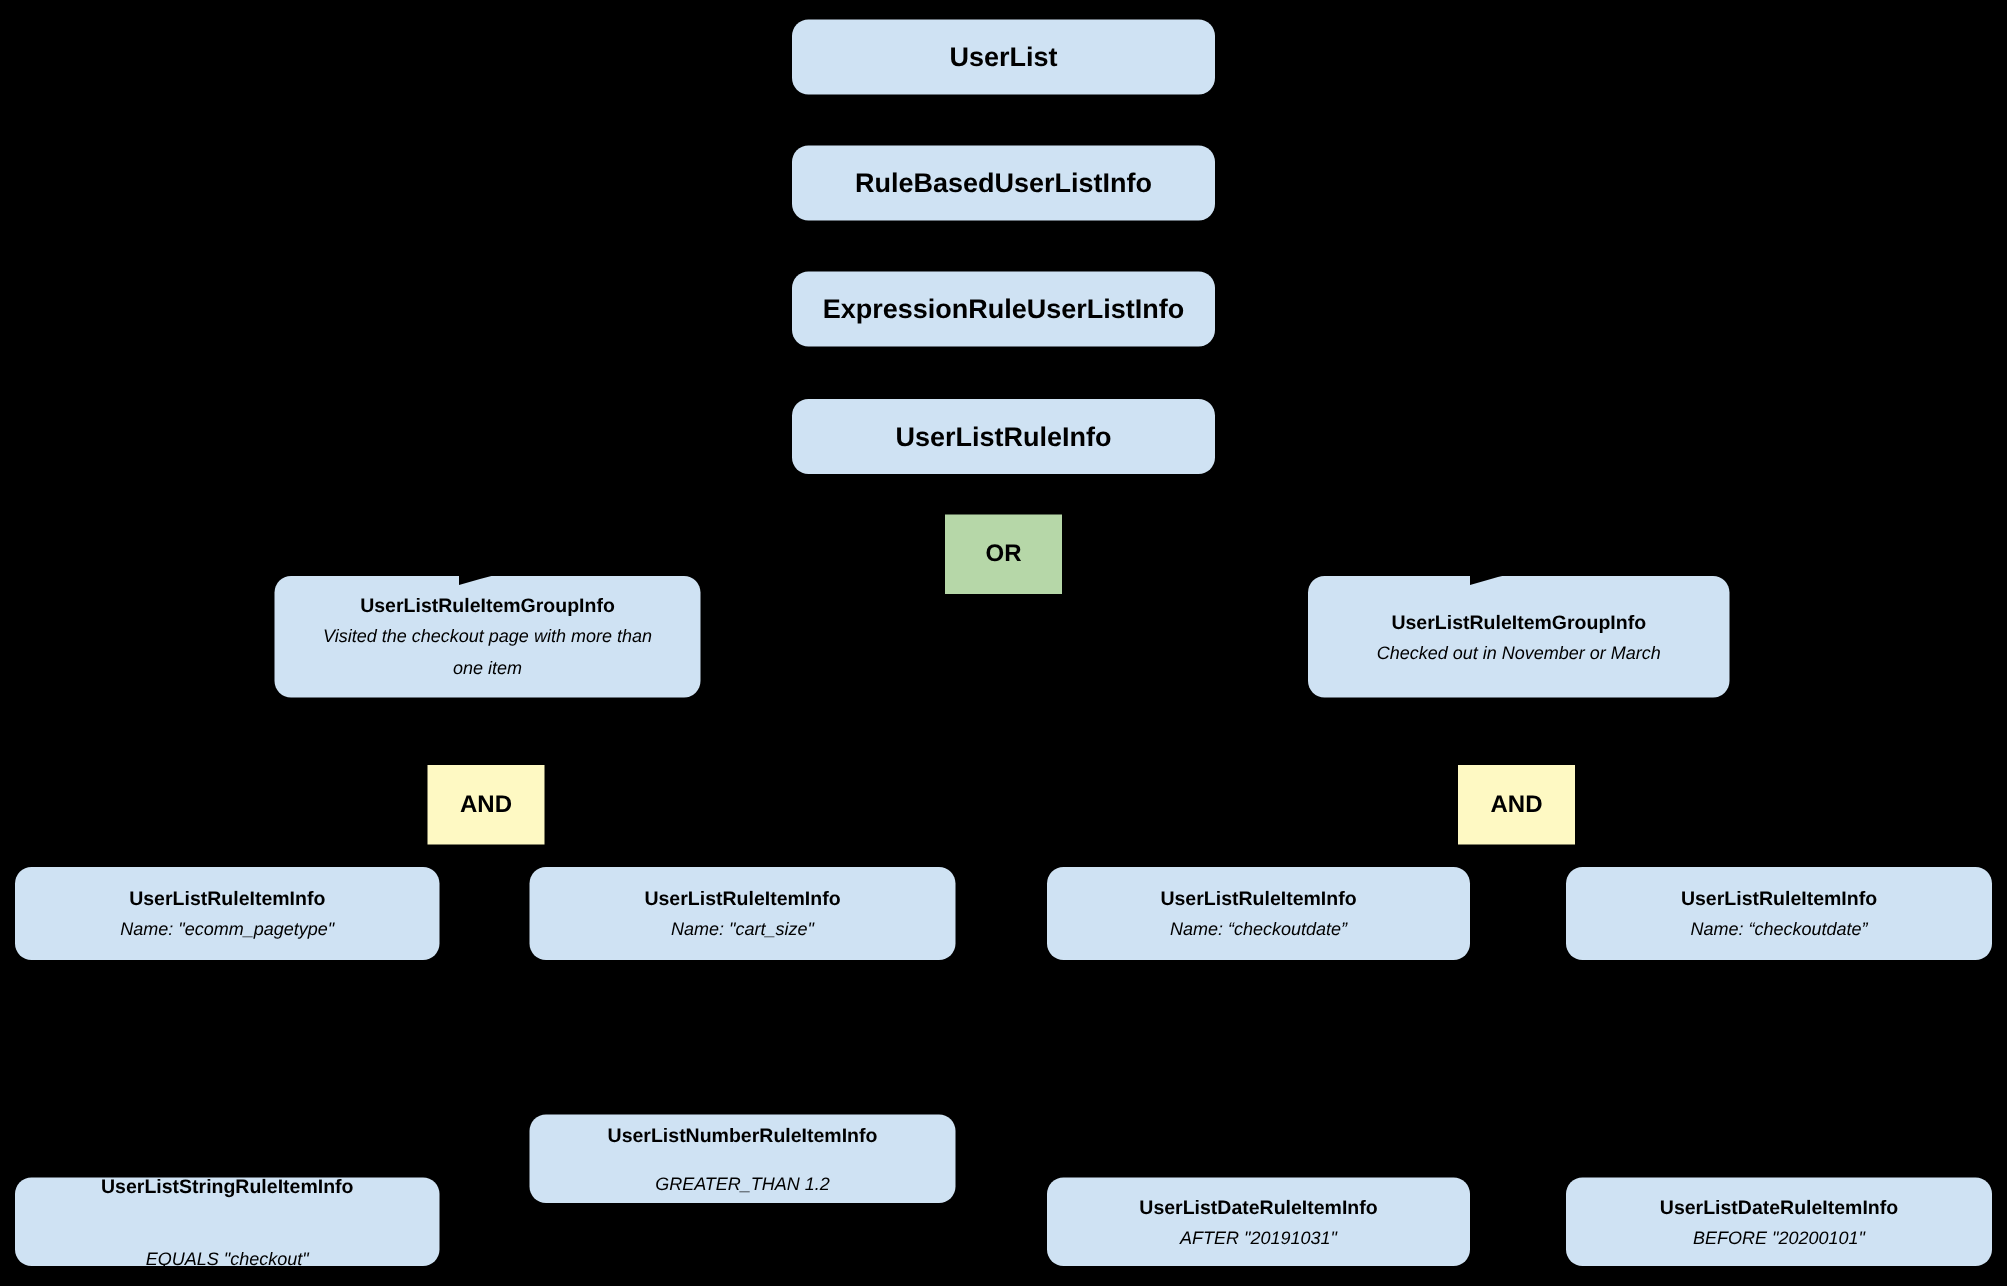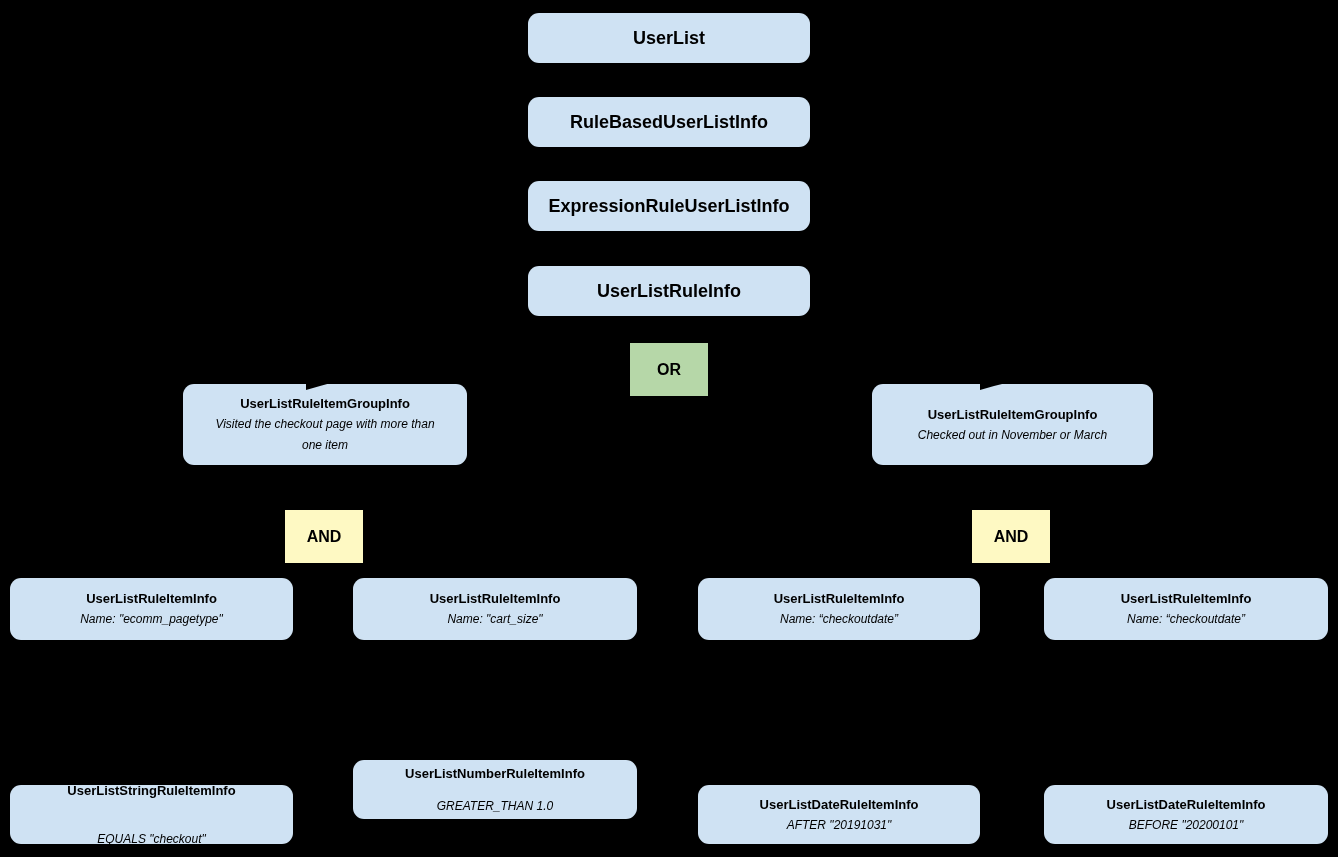--- a/index.html
+++ b/index.html
@@ -65,21 +65,21 @@
   #n-or             { left: 630px; top: 343px; width: 78px;  height: 53px; }
   #n-group-left     { left: 183px; top: 384px; width: 284px; height: 81px; }
   #n-group-right    { left: 872px; top: 384px; width: 281px; height: 81px; }
   #n-and-left       { left: 285px; top: 510px; width: 78px;  height: 53px; }
   #n-and-right      { left: 972px; top: 510px; width: 78px;  height: 53px; }
   #n-item1          { left: 10px;   top: 578px; width: 283px; height: 62px; }
   #n-item2          { left: 353px;  top: 578px; width: 284px; height: 62px; }
   #n-item3          { left: 698px;  top: 578px; width: 282px; height: 62px; }
   #n-item4          { left: 1044px; top: 578px; width: 284px; height: 62px; }
   #n-leaf1          { left: 10px;   top: 785px; width: 283px; height: 59px; gap: 28px; }
-  #n-leaf2          { left: 353px;  top: 760px; width: 284px; height: 59px; gap: 12px; }
+  #n-leaf2          { left: 353px;  top: 743px; width: 284px; height: 59px; gap: 12px; }
   #n-leaf3          { left: 698px;  top: 785px; width: 282px; height: 59px; }
   #n-leaf4          { left: 1044px; top: 785px; width: 284px; height: 59px; }
   #arrowhead-left   { left: 306px; top: 372px; }
   #arrowhead-right  { left: 980px; top: 372px; }
 </style>
 </head>
 <body>
 
 <div class="canvas">
 
@@ -148,21 +148,21 @@
     <div class="node-desc">Name: “checkoutdate”</div>
   </div>
 
   <div class="node blue" id="n-leaf1">
     <div class="node-title">UserListStringRuleItemInfo</div>
     <div class="node-desc">EQUALS "checkout"</div>
   </div>
 
   <div class="node blue" id="n-leaf2">
     <div class="node-title">UserListNumberRuleItemInfo</div>
-    <div class="node-desc">GREATER_THAN 1.0</div>
+    <div class="node-desc">GREATER_THAN 1.2</div>
   </div>
 
   <div class="node blue" id="n-leaf3">
     <div class="node-title">UserListDateRuleItemInfo</div>
     <div class="node-desc">AFTER "20191031"</div>
   </div>
 
   <div class="node blue" id="n-leaf4">
     <div class="node-title">UserListDateRuleItemInfo</div>
     <div class="node-desc">BEFORE "20200101"</div>

